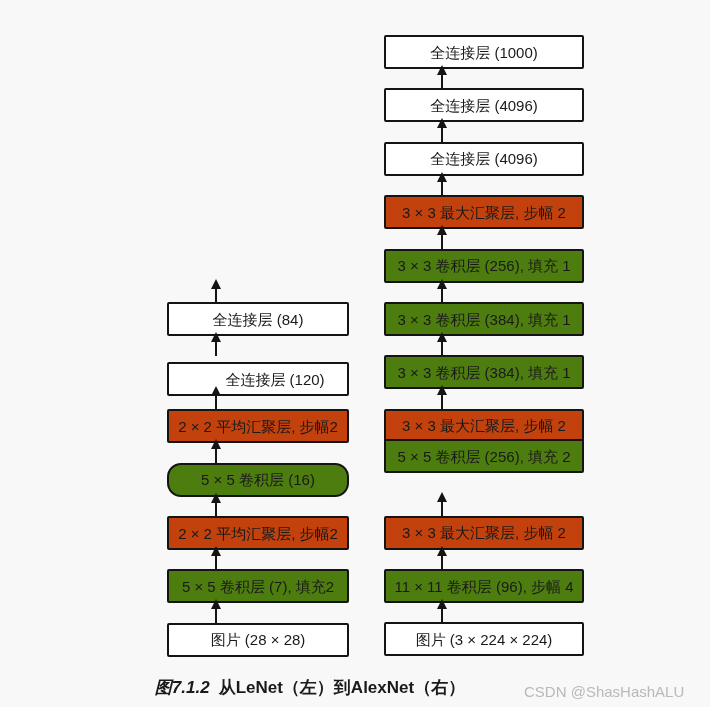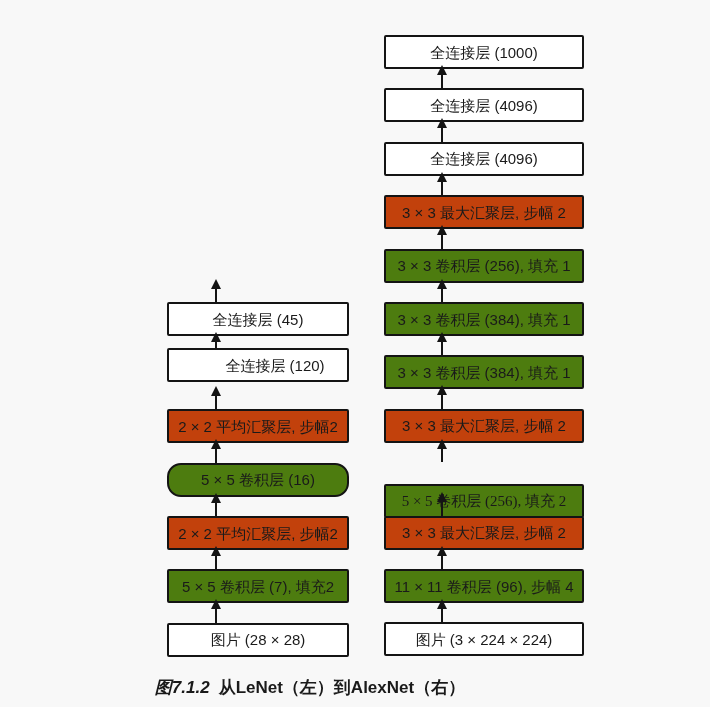--- a/index.html
+++ b/index.html
@@ -101,27 +101,27 @@
 </head>
 <body>
 
 <div class="stage">
   <div class="column" id="left-column">
       <div class="arrow" style="top: 30px; height: 23.4px;">
         <div class="arrow-head"></div>
         <div class="arrow-line"></div>
       </div>
       <div class="layer-box fc" style="top: 53.4px;">
-        <span class="layer-label">全连接层 (45)</span>
+        <span class="layer-label">全连接层 (84)</span>
       </div>
       <div class="arrow" style="top: 83.4px; height: 23.4px;">
         <div class="arrow-head"></div>
         <div class="arrow-line"></div>
       </div>
-      <div class="layer-box fc" style="top: 99px; padding-left: 34px;">
+      <div class="layer-box fc" style="top: 113px; padding-left: 34px;">
         <span class="layer-label">全连接层 (120)</span>
       </div>
       <div class="arrow" style="top: 136.8px; height: 23.4px;">
         <div class="arrow-head"></div>
         <div class="arrow-line"></div>
       </div>
       <div class="layer-box pool" style="top: 160.2px;">
         <span class="layer-label">2 × 2 平均汇聚层, 步幅2</span>
       </div>
       <div class="arrow" style="top: 190.2px; height: 23.4px;">
@@ -203,21 +203,21 @@
         <div class="arrow-head"></div>
         <div class="arrow-line"></div>
       </div>
       <div class="layer-box pool" style="top: 373.8px;">
         <span class="layer-label">3 × 3 最大汇聚层, 步幅 2</span>
       </div>
       <div class="arrow" style="top: 403.8px; height: 23.4px;">
         <div class="arrow-head"></div>
         <div class="arrow-line"></div>
       </div>
-      <div class="layer-box conv" style="top: 449px; font-family: Liberation Serif, serif;">
+      <div class="layer-box conv" style="top: 404px;">
         <span class="layer-label">5 × 5 卷积层 (256), 填充 2</span>
       </div>
       <div class="arrow" style="top: 457.2px; height: 23.4px;">
         <div class="arrow-head"></div>
         <div class="arrow-line"></div>
       </div>
       <div class="layer-box pool" style="top: 480.6px;">
         <span class="layer-label">3 × 3 最大汇聚层, 步幅 2</span>
       </div>
       <div class="arrow" style="top: 510.6px; height: 23.4px;">
@@ -231,13 +231,14 @@
         <div class="arrow-head"></div>
         <div class="arrow-line"></div>
       </div>
       <div class="layer-box input" style="top: 587.4px;">
         <span class="layer-label">图片 (3 × 224 × 224)</span>
       </div>
     </div>
   <div class="caption">
     <span class="fig-num">图7.1.2</span><span>从LeNet（左）到AlexNet（右）</span>
   </div>
+  <div class="watermark">CSDN @ShasHashALU</div>
 </div>
 
 </body></html>

